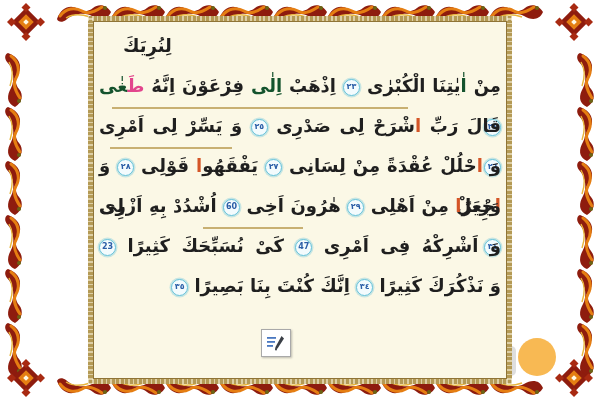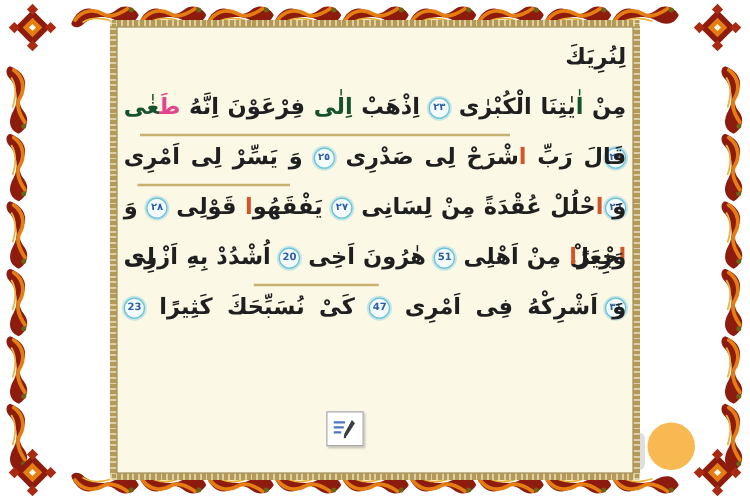--- a/index.html
+++ b/index.html
@@ -23,21 +23,21 @@
           background:repeating-linear-gradient(90deg,rgba(255,250,230,.55) 0 1.5px,transparent 1.5px 4.5px);}
   .tile.v{top:16px;height:368px;width:5px;
           background:repeating-linear-gradient(0deg,rgba(255,250,230,.55) 0 1.5px,transparent 1.5px 4.5px);}
   .tile.t{top:16px;} .tile.b{top:379px;} .tile.l{left:88px;} .tile.r{left:507px;}
   
   .text-area{position:absolute;left:99px;top:26px;width:402px;z-index:5;
              direction:rtl;color:#1f1f1f;font-weight:bold;font-size:18px;}
   .line{height:40px;line-height:40px;white-space:normal;}
   .line.justify{text-align:justify;text-align-last:justify;}
   .line.right{text-align:right;}
-  .line.left{text-align:right;}
+  .line.left{text-align:left;margin-left:24px;}
   .seg-ink{color:#1f1f1f;} .seg-teal{color:#14532d;} .seg-magenta{color:#e2458c;} .seg-red{color:#d45527;}
   .medallion{display:inline-flex;align-items:center;justify-content:center;
              width:15px;height:15px;border-radius:50%;background:#f3fbfd;
              border:1.5px solid #66c2da;box-shadow:0 0 0 1.5px rgba(102,194,218,.35);
              color:#2b5ea7;font-size:8px;font-weight:bold;vertical-align:middle;
              margin:0 0;line-height:1;}
   .hl{position:absolute;height:1.5px;background:#c8b072;z-index:5;}
   
   .note-btn{position:absolute;left:261px;top:329px;width:30px;height:28px;z-index:6;
             background:#ffffff;border:1px solid #a9a9a9;box-shadow:1px 1px 2px rgba(0,0,0,.25);
@@ -118,22 +118,23 @@
   <div class="tile h t"></div>
   <div class="tile h b"></div>
   <div class="tile v l"></div>
   <div class="tile v r"></div>
 
   <div class="text-area" id="text-area">
       <div class="line left"><span class="seg-ink">لِنُرِيَكَ</span></div>
       <div class="line justify"><span class="seg-ink">مِنْ </span><span class="seg-teal">اٰ</span><span class="seg-ink">يٰتِنَا الْكُبْرٰى </span><span class="medallion">٢٣</span><span class="seg-ink"> اِذْهَبْ </span><span class="seg-teal">اِلٰى</span><span class="seg-ink"> فِرْعَوْنَ اِنَّهُ </span><span class="seg-magenta">طَ</span><span class="seg-teal">غٰى </span><span class="medallion">٢٤</span></div>
       <div class="line justify"><span class="seg-ink">قَالَ رَبِّ </span><span class="seg-red">ا</span><span class="seg-ink">شْرَحْ لِى صَدْرِى </span><span class="medallion">٢٥</span><span class="seg-ink"> وَ يَسِّرْ لِى اَمْرِى </span><span class="medallion">٢٦</span></div>
       <div class="line justify"><span class="seg-ink">وَ </span><span class="seg-red">ا</span><span class="seg-ink">حْلُلْ عُقْدَةً مِنْ لِسَانِى </span><span class="medallion">٢٧</span><span class="seg-ink"> يَفْقَهُو</span><span class="seg-red">ا</span><span class="seg-ink"> قَوْلِى </span><span class="medallion">٢٨</span><span class="seg-ink"> وَ </span><span class="seg-red">ا</span><span class="seg-ink">جْعَلْ لِى</span></div>
-      <div class="line justify"><span class="seg-ink">وَزِيرً</span><span class="seg-red">ا</span><span class="seg-ink"> مِنْ اَهْلِى </span><span class="medallion">51</span><span class="seg-ink"> هٰرُونَ اَخِى </span><span class="medallion">20</span><span class="seg-ink"> اُشْدُدْ بِهِ اَزْرِى </span><span class="medallion">٣١</span></div>
+      <div class="line justify"><span class="seg-ink">وَزِيرً</span><span class="seg-red">ا</span><span class="seg-ink"> مِنْ اَهْلِى </span><span class="medallion">٢٩</span><span class="seg-ink"> هٰرُونَ اَخِى </span><span class="medallion">60</span><span class="seg-ink"> اُشْدُدْ بِهِ اَزْرِى </span><span class="medallion">٣١</span></div>
       <div class="line justify"><span class="seg-ink">وَ اَشْرِكْهُ فِى اَمْرِى </span><span class="medallion">47</span><span class="seg-ink"> كَىْ نُسَبِّحَكَ كَثِيرًا </span><span class="medallion">23</span></div>
+      <div class="line right"><span class="seg-ink">وَ نَذْكُرَكَ كَثِيرًا </span><span class="medallion">٣٤</span><span class="seg-ink"> اِنَّكَ كُنْتَ بِنَا بَصِيرًا </span><span class="medallion">٣٥</span></div>
     </div>
 
   <div id="highlights">
       <div class="hl" style="left: 112px; top: 107px; width: 296px; background: rgb(200, 176, 114);"></div>
       <div class="hl" style="left: 110px; top: 147px; width: 122px; background: rgb(200, 176, 114);"></div>
       <div class="hl" style="left: 203px; top: 227px; width: 100px; background: rgb(200, 176, 114);"></div>
     </div>
 
   <button class="note-btn">
     <svg width="20" height="18" viewBox="0 0 20 18" aria-hidden="true">

